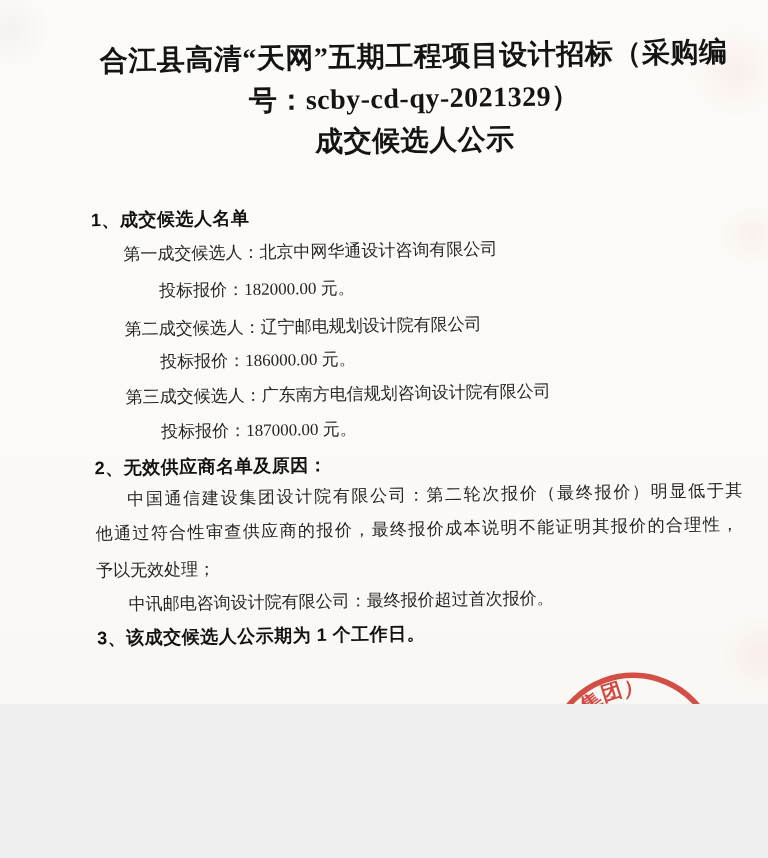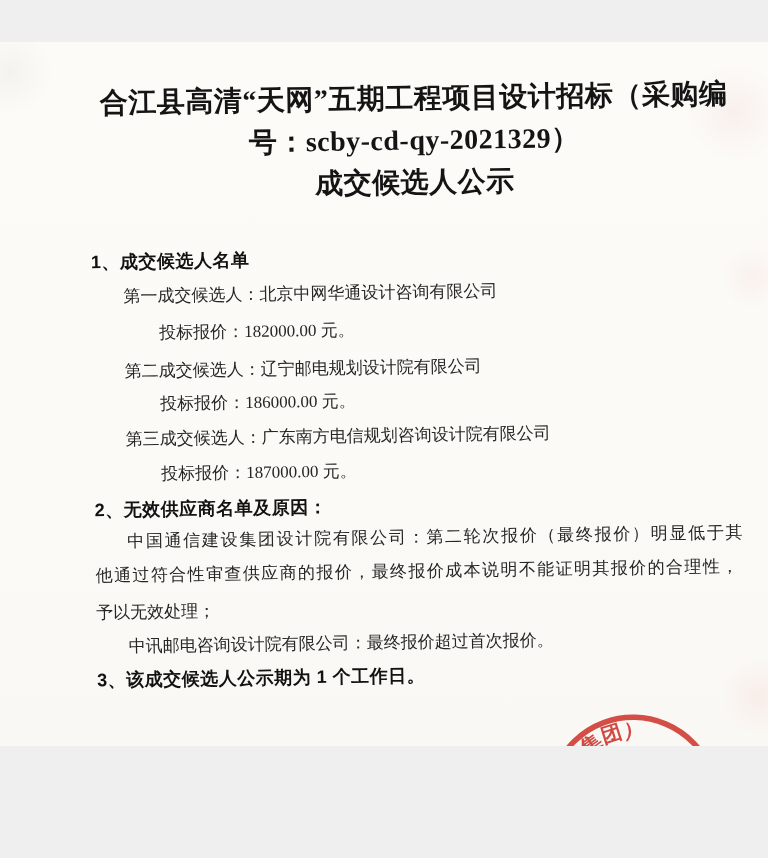--- a/index.html
+++ b/index.html
@@ -11,21 +11,20 @@
   .page{
     position:relative;
     width:768px;height:704px;
     background:
       radial-gradient(circle 70px at 735px 70px, rgba(225,140,140,.10), rgba(225,140,140,0) 70%),
       radial-gradient(circle 45px at 752px 235px, rgba(225,140,140,.09), rgba(225,140,140,0) 70%),
       radial-gradient(circle 55px at 760px 655px, rgba(225,140,140,.10), rgba(225,140,140,0) 70%),
       radial-gradient(circle 60px at 10px 30px, rgba(120,110,100,.06), rgba(120,110,100,0) 70%),
       linear-gradient(180deg, #fcfbf8 0%, #fbfaf6 60%, #faf8f4 100%);
     overflow:hidden;
-    margin-top:42px;
   }
   .content{
     position:absolute;inset:0;
     transform:rotate(-0.85deg);
     transform-origin:50% 50%;
     color:#232323;
   }
   .line{position:absolute;white-space:nowrap;}
   .title-block{
     position:absolute;top:36px;left:68px;width:700px;

